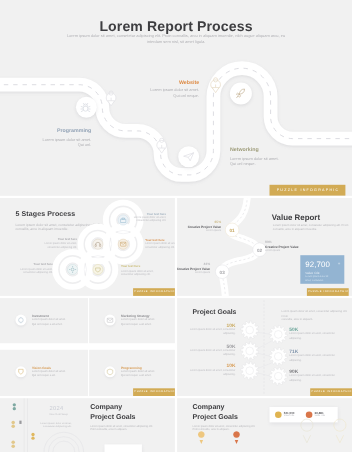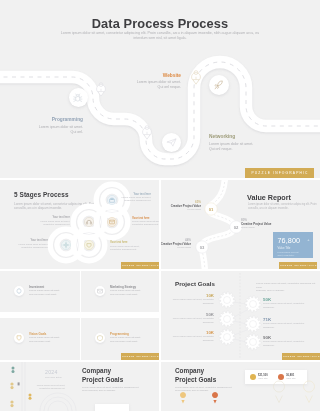--- a/index.html
+++ b/index.html
@@ -141,21 +141,21 @@
         <path d="M11 13 L22 4" fill="none" stroke="#dcdce2" stroke-width="1.3"></path>
       </svg>
     </div>
 
     <div class="lbl l1">Programming</div>
     <div class="body b1"><span>Lorem ipsum dolor sit amet.</span><br><span>Qui onl.</span></div>
     <div class="lbl l2">Website</div>
     <div class="body b2"><span>Lorem ipsum dolor sit amet.</span><br><span>Qui onl neque.</span></div>
     <div class="lbl l3">Networking</div>
     <div class="body b3"><span>Lorem ipsum dolor sit amet.</span><br><span>Qui onl neque.</span></div>
-    <div class="hero-title">Data Process Process</div>
+    <div class="hero-title">Lorem Report Process</div>
     <div class="hero-sub">Lorem ipsum dolor sit amet, consetetur adipiscing elit. Proin convallis, arcu in aliquam imoerdie, nibh augue aliquam arcu, eu interdum sem nisl, sit amet ligula.</div>
     <div class="banner hero-banner">PUZZLE INFOGRAPHIC</div>
   </div>
 
   <div class="panel r2l">
     <div class="p-title">5 Stages Process</div>
     <div class="p-sub"><span>Lorem ipsum dolor sit amet, consetetur adipiscing elit. Proin</span><br><span>convallis, arcu in aliquam imoerdie.</span></div>
     <svg class="abs" style="left:0;top:0" width="159" height="89" viewBox="0 0 159 89">
       <g fill="none">
        <g stroke="#ffffff" stroke-width="5.4">
@@ -251,21 +251,21 @@
         <text x="75" y="48.8" text-anchor="middle" font-size="4.2" font-weight="bold" fill="#a7a7ab" font-family="Liberation Sans, sans-serif">02</text>
       </g>
       <g>
         <circle cx="41" cy="67" r="6.2" fill="#fff" stroke="#e4e4e8" stroke-width="0.5"></circle>
         <text x="41" y="68.8" text-anchor="middle" font-size="4.2" font-weight="bold" fill="#a7a7ab" font-family="Liberation Sans, sans-serif">03</text>
       </g>
     </svg>
     <div class="dr-title">Value Report</div>
     <div class="dr-sub"><span>Lorem ipsum dolor sit amet, consetetur adipiscing elit. Proin</span><br><span>convallis, arcu in aliquam imoerdie.</span></div>
     <div class="bluebox">
-      <div class="bb-num">76,800</div>
+      <div class="bb-num">92,700</div>
       <div class="bb-lab">Value Title</div>
       <div class="bb-txt"><span>Lorem ipsum dolor sit</span><br><span>amet, consetetur.</span></div>
       <div class="bb-plus">+</div>
     </div>
     <div class="tb" style="left:0px;top:20px;width:40px;text-align:right;">
       <div class="tb-n" style="color:#cdbb89">65%</div>
       <div class="tb-h2">Creative Project Value</div>
       <div class="tb-b" style="text-align:right">Lorem ipsum</div>
       </div>
     <div class="tb" style="left:80px;top:38px;width:44px;text-align:left;">

